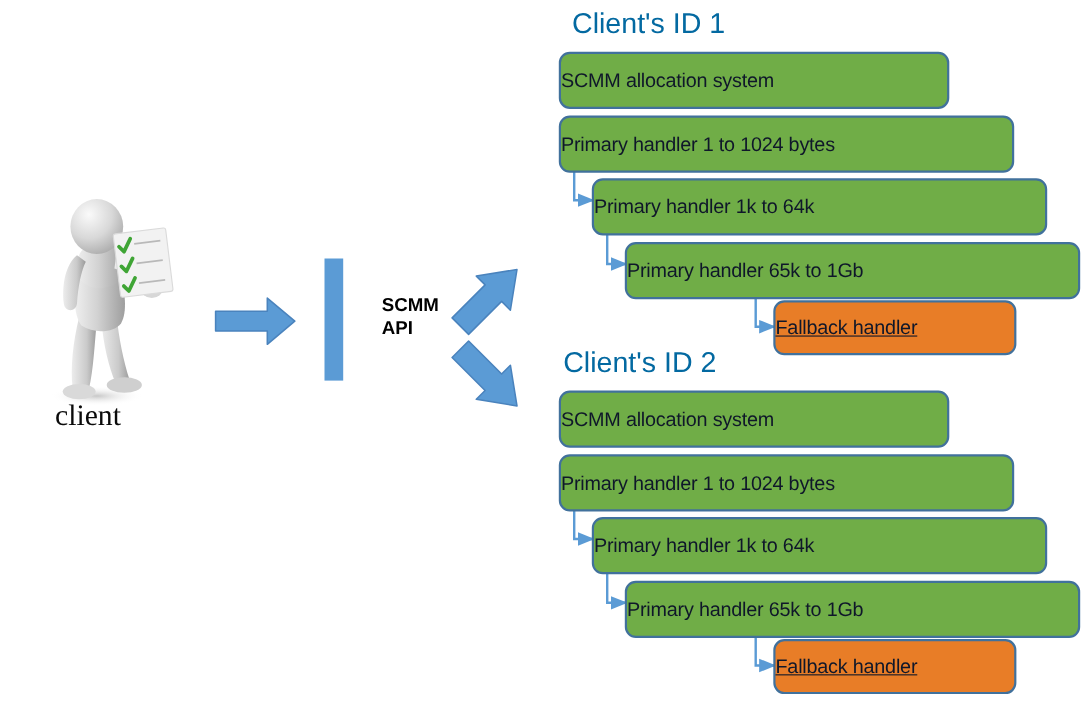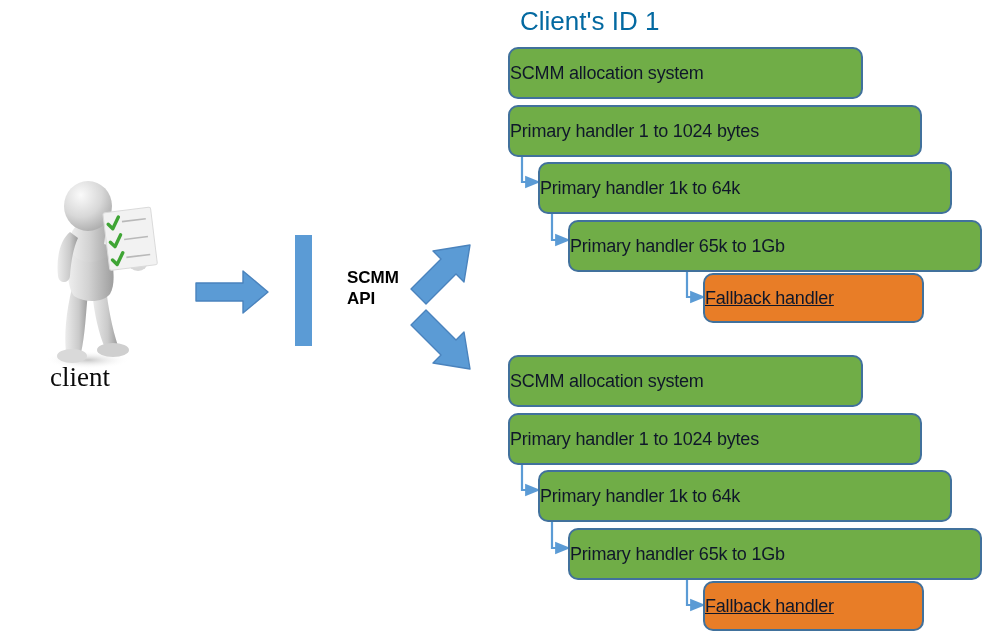--- a/index.html
+++ b/index.html
@@ -185,20 +185,21 @@
   </div>
 
   <div class="node green abs" style="left:568px; top:220px; width:414px; height:52px;">
     <span>Primary handler 65k to 1Gb</span>
   </div>
 
   <div class="node orange abs" style="left:703px; top:273px; width:221px; height:50px;">
     <span>Fallback handler</span>
   </div>
 
+  <div class="group-title abs" style="left:512px; top:316px;">Client's ID 2</div>
 
   <div class="node green abs" style="left:508px; top:355px; width:355px; height:52px;">
     <span>SCMM allocation system</span>
   </div>
 
   <div class="node green abs" style="left:508px; top:413px; width:414px; height:52px;">
     <span>Primary handler 1 to 1024 bytes</span>
   </div>
 
   <div class="node green abs" style="left:538px; top:470px; width:414px; height:52px;">

